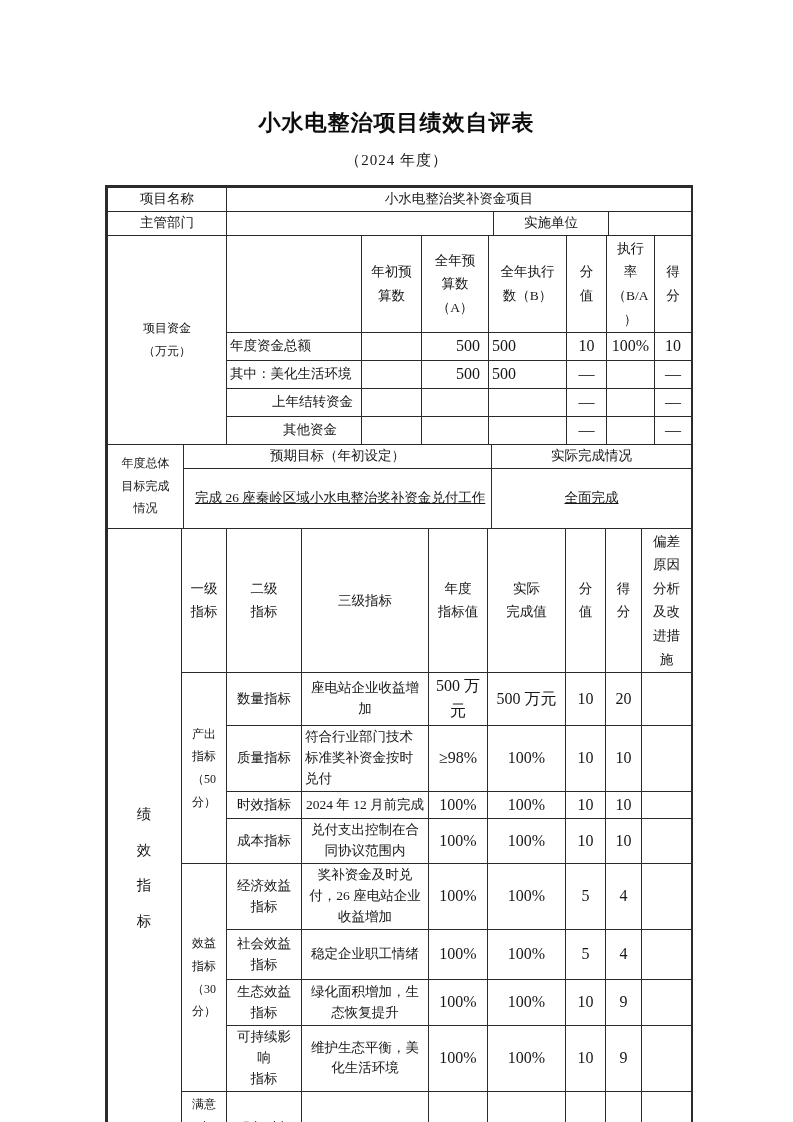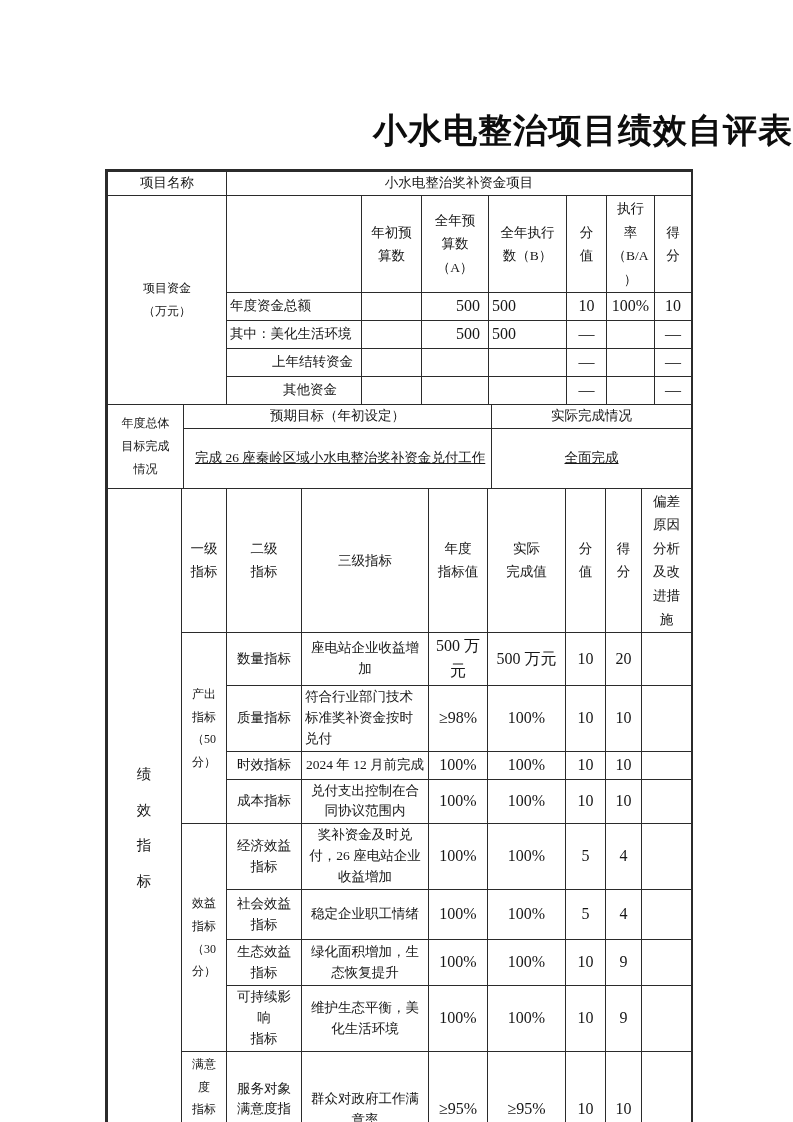--- a/index.html
+++ b/index.html
@@ -2,23 +2,23 @@
 <html><head>
 <meta charset="utf-8">
 <style>
   html,body{margin:0;padding:0;background:#ffffff;}
   .page{
     width:793px;height:1122px;background:#ffffff;box-sizing:border-box;
     font-family:"Liberation Serif","DejaVu Serif",serif;color:#161616;
     position:relative;overflow:hidden;
   }
   .doc-title{
-    margin:0;padding-top:108px;text-align:right;
+    margin:0;padding-top:108px;text-align:center;
     font-family:"Liberation Sans","DejaVu Sans",sans-serif;
-    font-weight:bold;font-size:34px;letter-spacing:1px;color:#0d0d0d;
+    font-weight:bold;font-size:22px;letter-spacing:1px;color:#0d0d0d;
   }
   .doc-subtitle{
     margin-top:13px;text-align:center;font-size:15px;letter-spacing:1px;
   }
   .tbl-wrap{
     width:584px;margin:15px 0 0 105px;border:2px solid #2b2b2b;box-sizing:content-box;
   }
   table{
     border-collapse:collapse;table-layout:fixed;width:584px;
     font-size:13.5px;line-height:1.55;
@@ -43,34 +43,41 @@
   .h60{height:60px;text-decoration:underline;}
   .h110{height:110px;}
   .h28{height:28px;}.h46{height:46px;}.h25{height:25px;}
   .h50{height:50px;}.h56{height:56px;}.h88{height:88px;}
 </style>
 </head>
 <body>
 
 <div class="page">
   <h1 class="doc-title">小水电整治项目绩效自评表</h1>
+  <div class="doc-subtitle">（2024 年度）</div>
 
   <div class="tbl-wrap">
 
     <table>
       <colgroup>
           <col style="width:119px">
           <col style="width:267px">
           <col style="width:115px">
           <col style="width:83px">
         </colgroup>
       <tbody>
           <tr class="h26">
         <td class="c">项目名称</td>
         <td class="c" colspan="3">小水电整治奖补资金项目</td>
+      </tr>
+      <tr class="h26">
+        <td class="c">主管部门</td>
+        <td></td>
+        <td class="c">实施单位</td>
+        <td></td>
       </tr>
     </tbody>
       </table>
 
     <table>
       <colgroup>
           <col style="width:119px">
           <col style="width:135px">
           <col style="width:60px">
           <col style="width:67px">

